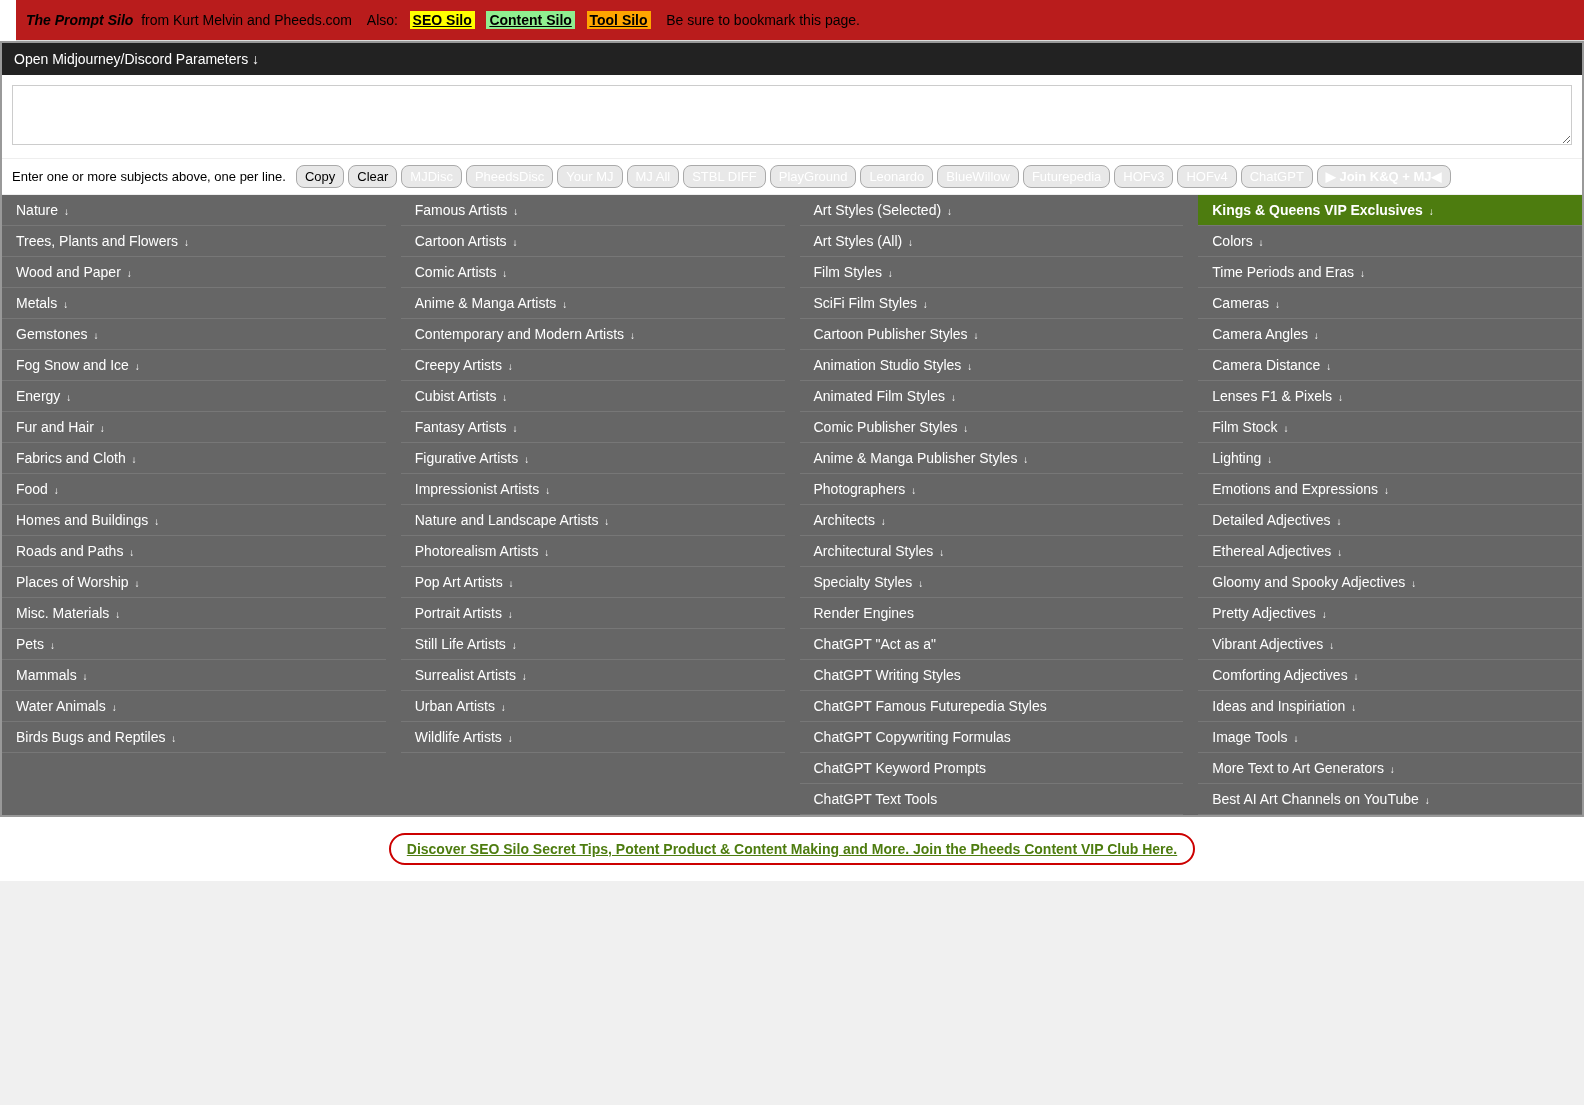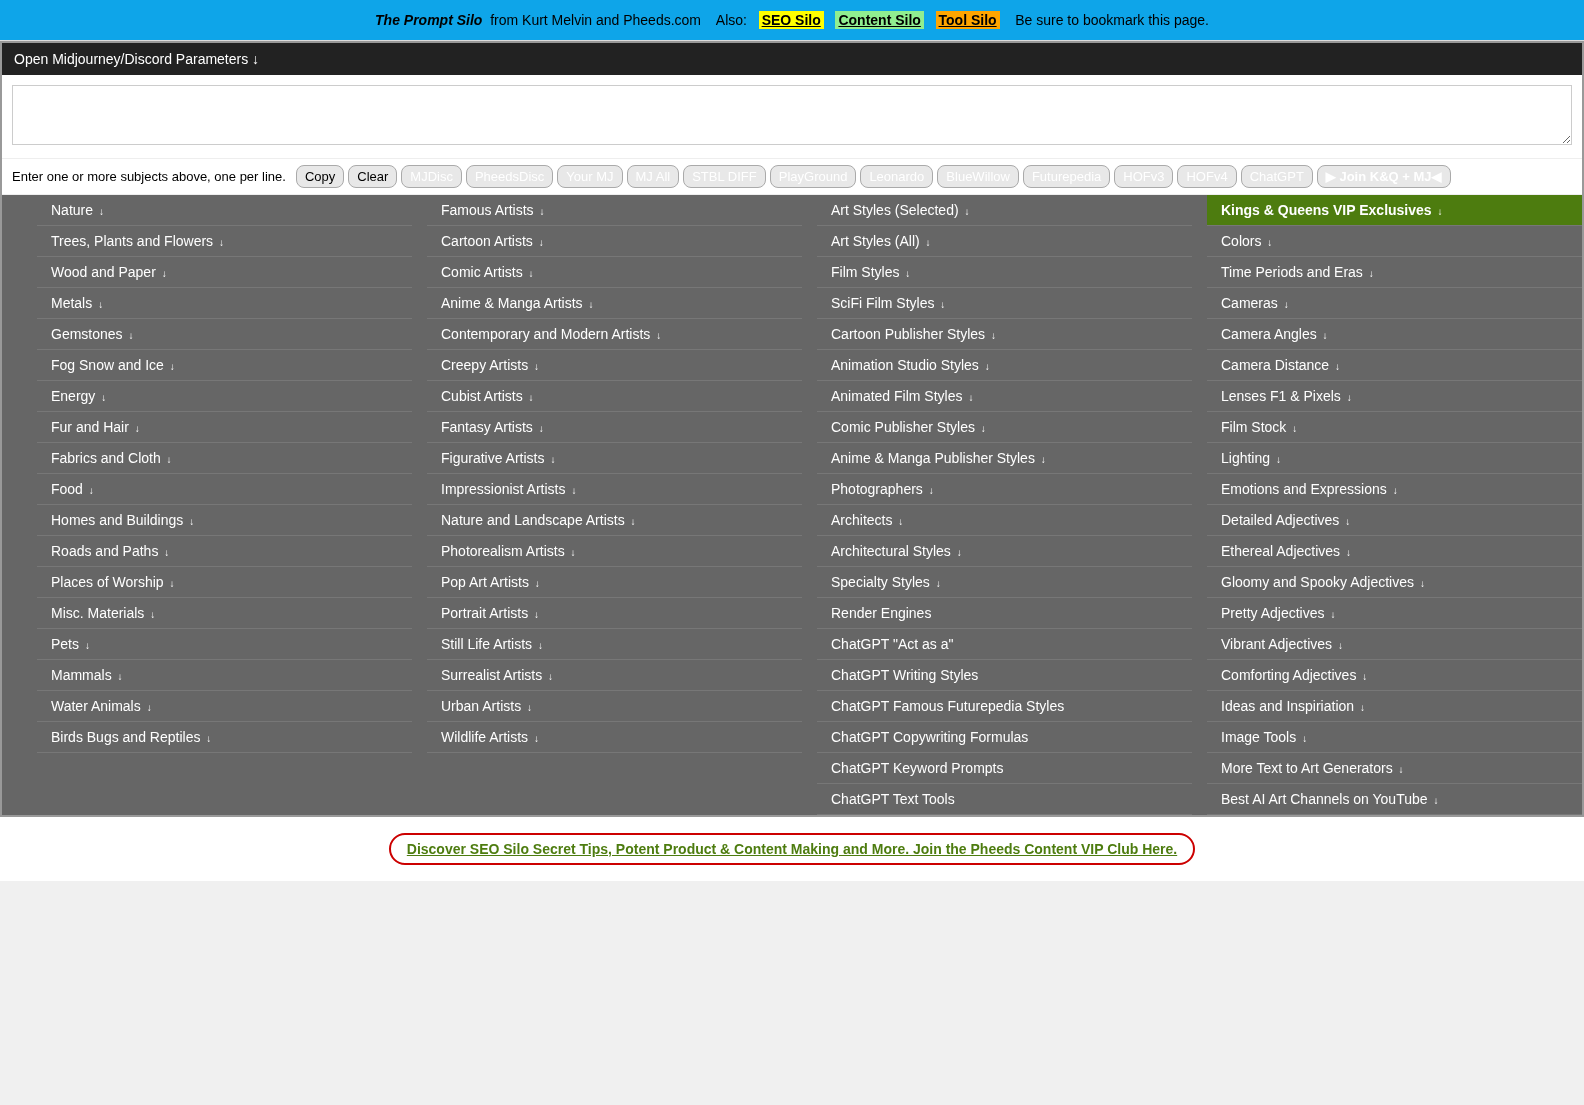--- a/index.html
+++ b/index.html
@@ -1,21 +1,21 @@
 <!DOCTYPE html>
 <html><head>
   <meta charset="utf-8">
   <style>
     * { box-sizing: border-box; margin: 0; padding: 0; }
     body { font-family: Arial, sans-serif; font-size: 14px; background: #f0f0f0; }
 
     .page-wrapper { max-width: 1584px; margin: 0 auto; background: #fff; }
 
     
-    .header { text-align: center; padding: 12px 10px; background: #0ea5e9; border-bottom: 1px solid #ddd; }
+    .header { padding: 12px 10px; background: #b91c1c; border-bottom: 1px solid #ddd; margin-left: 16px; }
     .header-link { font-weight: bold; text-decoration: underline; color: #000; padding: 1px 3px; }
     .header-link.yellow { background: #ffff00; }
     .header-link.green { background: #90ee90; }
     .header-link.orange { background: #ffa500; }
 
     
     .main-container { border: 2px solid #999; margin: 0; background: #fff; }
 
     
     .dropdown-bar { background: #222; color: #fff; padding: 8px 12px; font-size: 14px; cursor: pointer; }
@@ -25,21 +25,21 @@
     .textarea-zone textarea { width: 100%; height: 60px; border: 1px solid #ccc; resize: vertical; font-size: 13px; padding: 4px; }
 
     
     .toolbar { display: flex; align-items: center; padding: 6px 10px; background: #fff; border-top: 1px solid #eee; border-bottom: 1px solid #eee; gap: 4px; flex-wrap: wrap; }
     .toolbar-label { font-size: 13px; margin-right: 6px; }
     .toolbar button { padding: 3px 8px; font-size: 13px; border: 1px solid #aaa; background: #e8e8e8; cursor: pointer; border-radius: 8px; }
     .btn-tab { padding: 3px 8px; font-size: 13px; border: 1px solid #aaa; background: #666; color: #fff; cursor: pointer; border-radius: 2px; }
     .btn-join { padding: 3px 8px; font-size: 13px; border: 1px solid #0000cc; background: #0055cc; color: #fff; cursor: pointer; border-radius: 2px; font-weight: bold; }
 
     
-    .categories-grid { display: grid; grid-template-columns: 1fr 1fr 1fr 1fr; background: #666; gap: 15px; padding-left: 35px; }
+    .categories-grid { display: grid; grid-template-columns: 1fr 1fr 1fr 1fr; background: #666; gap: 15px; }
     .cat-column { display: flex; flex-direction: column; }
     .cat-item { padding: 7px 14px; color: #fff; cursor: pointer; font-size: 14px; border-bottom: 1px solid #777; }
     .cat-item.highlighted { background: #4d7c0f; font-weight: bold; }
     .cat-item .chevron { font-size: 10px; margin-left: 2px; }
 
     
     .footer-banner { text-align: center; padding: 16px; background: #fff; }
     .footer-link { color: #4d7c0f; font-weight: bold; font-size: 14px; text-decoration: underline; border: 2px solid #cc0000; border-radius: 20px; padding: 6px 16px; display: inline-block; }
   </style>
 </head>

